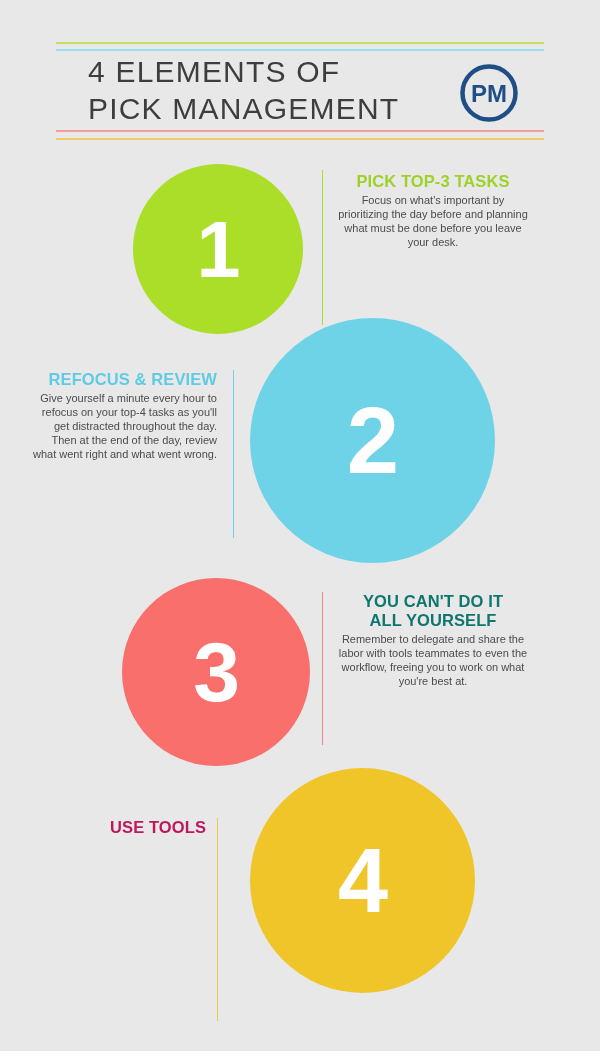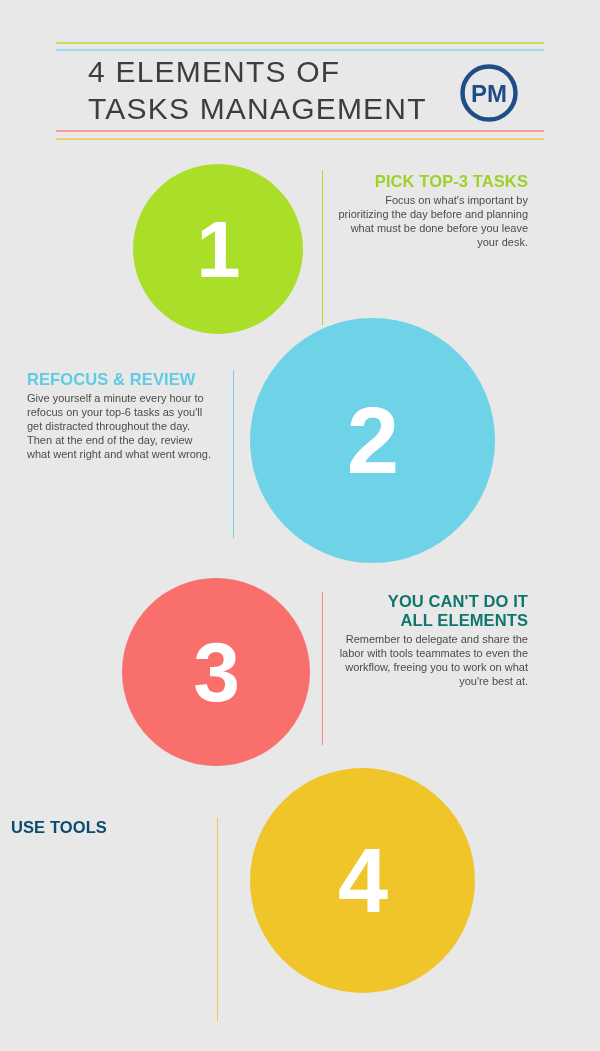--- a/index.html
+++ b/index.html
@@ -102,22 +102,22 @@
     line-height: 19px;
     letter-spacing: 0.1px;
   }
   .text-block p {
     margin: 0;
     font-family: "Liberation Sans", sans-serif;
     font-size: 11px;
     line-height: 14px;
     color: #4c4c4c;
   }
-  .align-left  { text-align: right; }
-  .align-right { }
+  .align-left  { text-align: center; }
+  .align-right { text-align: right; }
 
   
   #circle-1 { left: 133px; top: 164px; width: 170px; height: 170px; background: #aade28; }
   #circle-1 .num { font-size: 79px; }
   #divider-1 { left: 322px; top: 170px; height: 155px; background: #aade28; }
   #text-1 { left: 338px; top: 172px; }
   #text-1 h2 { color: #9ed129; }
 
   
   #circle-2 { left: 250px; top: 318px; width: 245px; height: 245px; background: #6fd3e8; }
@@ -131,36 +131,36 @@
   #circle-3 .num { font-size: 84px; }
   #divider-3 { left: 322px; top: 592px; height: 153px; background: #f98884; }
   #text-3 { left: 338px; top: 592px; }
   #text-3 h2 { color: #0f766e; }
 
   
   #circle-4 { left: 250px; top: 768px; width: 225px; height: 225px; background: #f0c52a; }
   #circle-4 .num { font-size: 90px; }
   #divider-4 { left: 217px; top: 818px; height: 203px; background: #efc94e; }
   #text-4 { left: 11px; top: 818px; width: 195px; }
-  #text-4 h2 { color: #0c4a6e; }
+  #text-4 h2 { color: #be185d; }
 </style>
 </head>
 <body>
 
 <div id="infographic">
 
   <div class="header">
     <div class="rule top-green"></div>
     <div class="rule top-blue"></div>
     <div class="rule bot-red"></div>
     <div class="rule bot-yellow"></div>
 
     <div class="title-block">
       <div class="title-line">4 ELEMENTS OF</div>
-      <div class="title-line">TASKS MANAGEMENT</div>
+      <div class="title-line">PICK MANAGEMENT</div>
     </div>
 
     <div class="pm-logo">
       <svg width="62" height="62" viewBox="0 0 62 62" aria-hidden="true">
         <circle cx="31" cy="31" r="26.5" fill="none" stroke="#1f4e87" stroke-width="4.5"></circle>
         <text x="31" y="40" text-anchor="middle" font-family="Liberation Sans, sans-serif" font-size="24" font-weight="bold" fill="#1f4e87">PM</text>
       </svg>
     </div>
   </div>
 
@@ -172,31 +172,31 @@
     <h2>PICK TOP-3 TASKS</h2>
     <p>Focus on what's important by prioritizing the day before and planning what must be done before you leave your desk.</p>
   </div>
 
   <div class="circle" id="circle-2">
     <span class="num">2</span>
   </div>
   <div class="divider" id="divider-2"></div>
   <div class="text-block align-right" id="text-2">
     <h2>REFOCUS &amp; REVIEW</h2>
-    <p>Give yourself a minute every hour to refocus on your top-6 tasks as you'll get distracted throughout the day. Then at the end of the day, review what went right and what went wrong.</p>
+    <p>Give yourself a minute every hour to refocus on your top-4 tasks as you'll get distracted throughout the day. Then at the end of the day, review what went right and what went wrong.</p>
   </div>
 
   <div class="circle" id="circle-3">
     <span class="num">3</span>
   </div>
   <div class="divider" id="divider-3"></div>
   <div class="text-block align-left" id="text-3">
     <h2>
       <span>YOU CAN'T DO IT</span><br>
-      <span>ALL ELEMENTS</span>
+      <span>ALL YOURSELF</span>
     </h2>
     <p>Remember to delegate and share the labor with tools teammates to even the workflow, freeing you to work on what you're best at.</p>
   </div>
 
   <div class="circle" id="circle-4">
     <span class="num">4</span>
   </div>
   <div class="divider" id="divider-4"></div>
   <div class="text-block align-right" id="text-4">
     <h2>USE TOOLS</h2>

